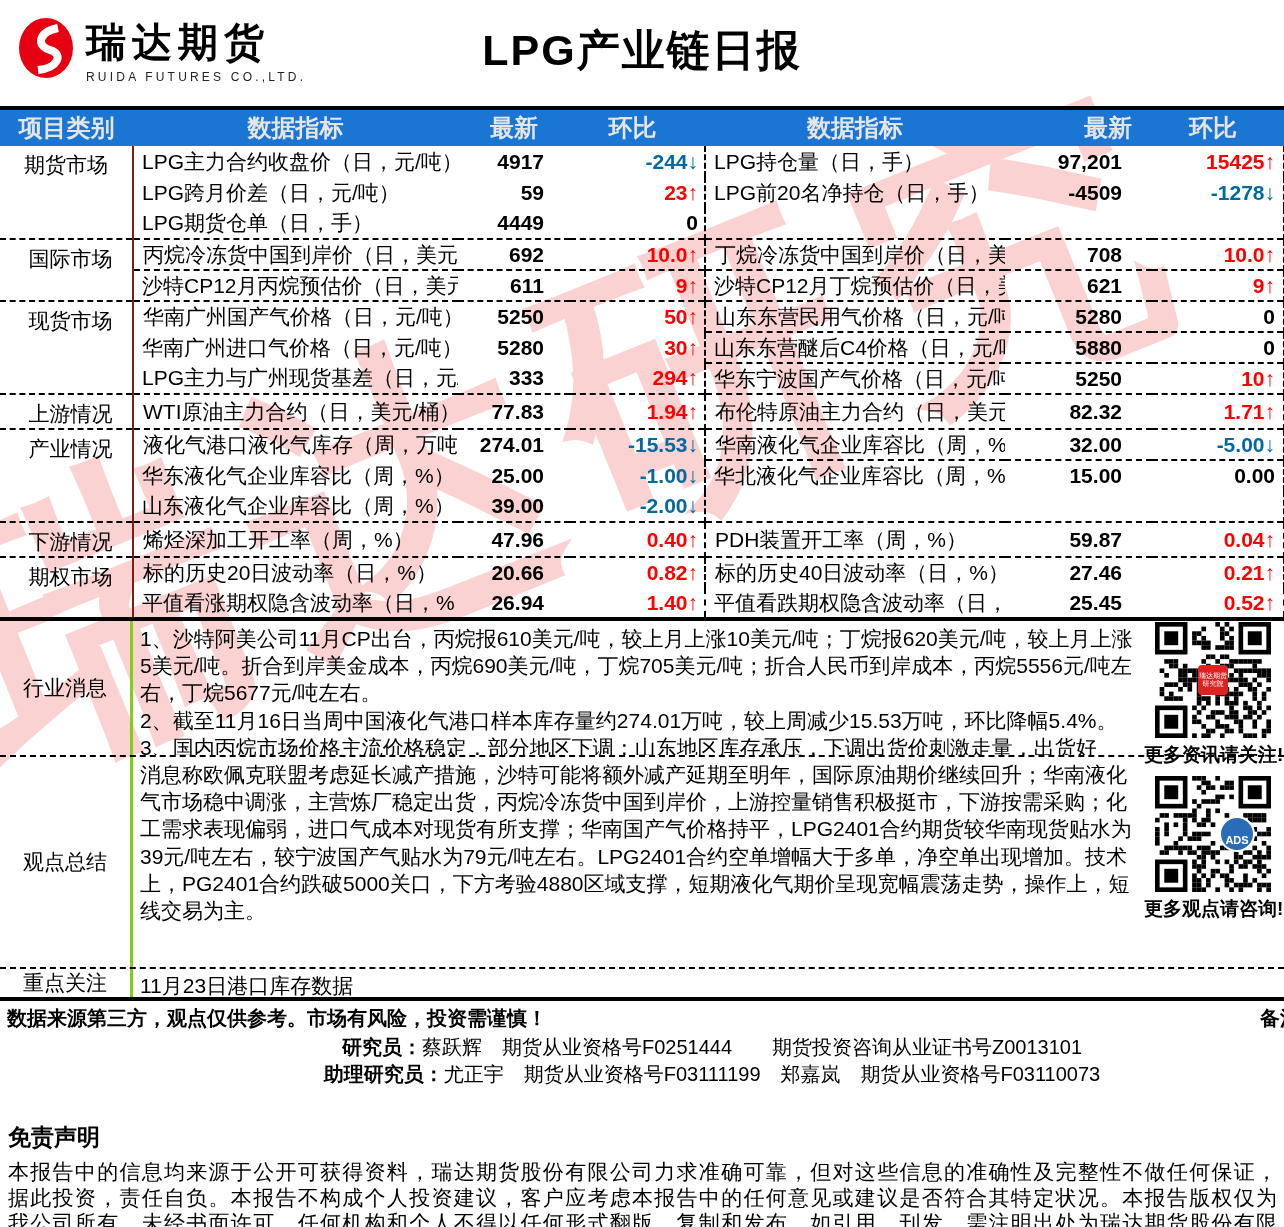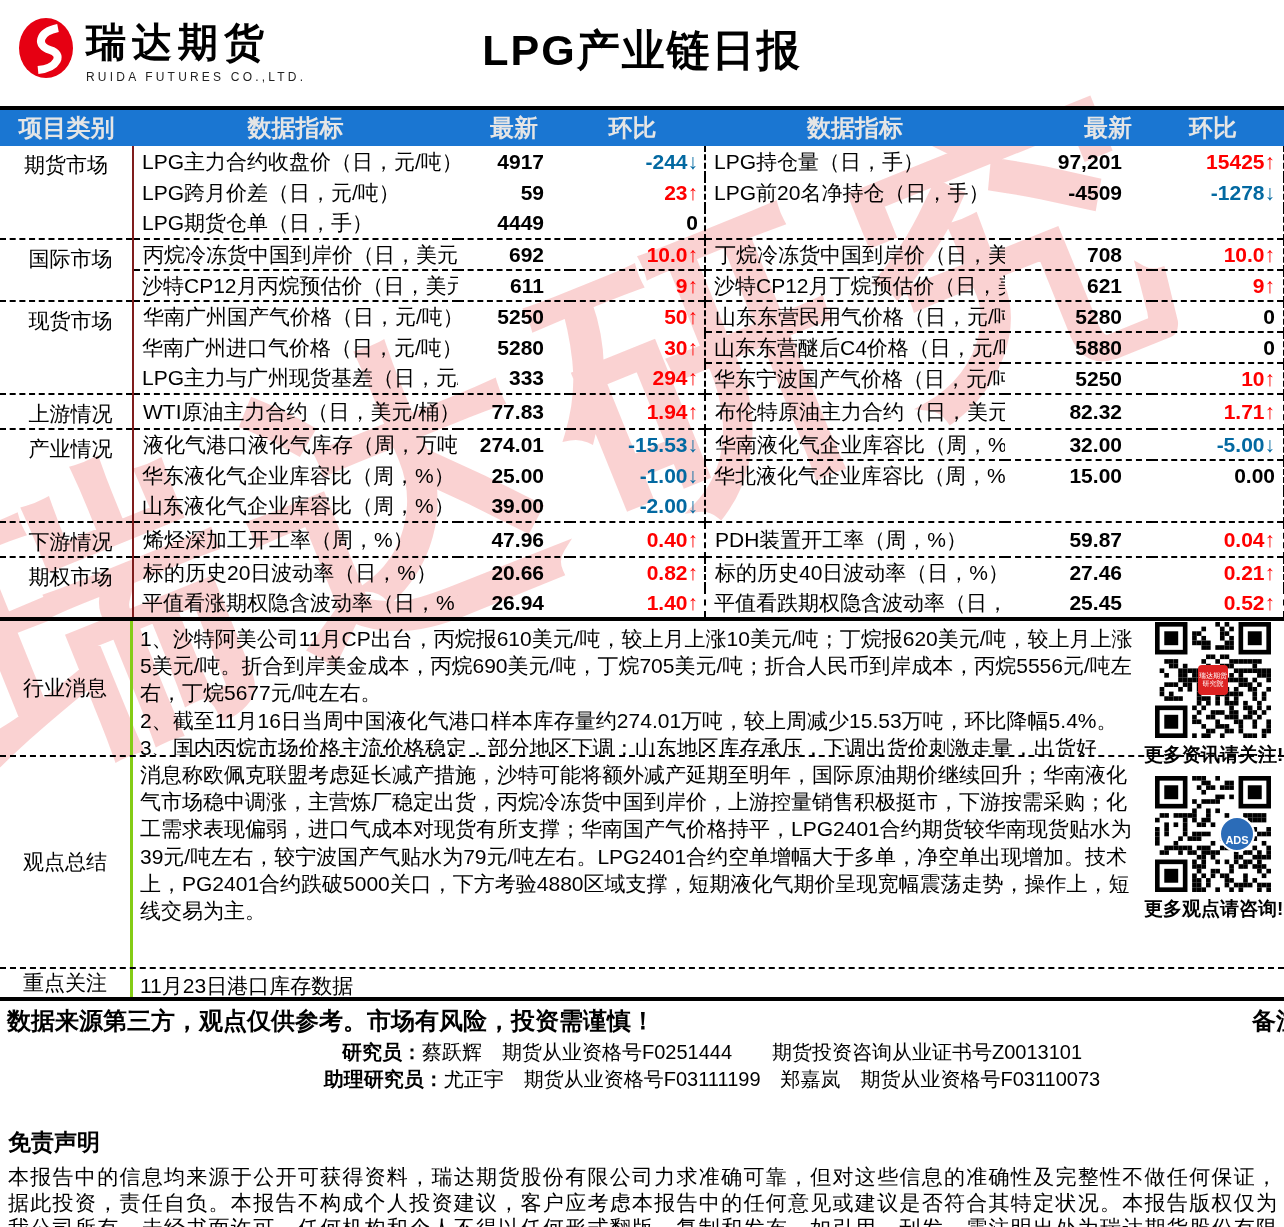--- a/index.html
+++ b/index.html
@@ -62,21 +62,21 @@
   .qr-box { position:relative; width:116px; height:116px; margin:0 auto; background:#fff; }
   .qr-label { font-size:19px; font-weight:700; margin:4px 0 8px 0; white-space:nowrap; }
   .qr-badge-red { position:absolute; left:50%; top:50%; transform:translate(-50%,-50%);
     width:30px; height:30px; background:#d22; border-radius:4px; color:#fff;
     font-size:7px; line-height:8px; display:flex; align-items:center; justify-content:center; }
   .qr-badge-blue { position:absolute; left:50%; top:50%; transform:translate(-50%,-50%);
     width:36px; height:36px; background:#2b6cb8; border-radius:50%; color:#fff;
     font-size:11px; font-weight:700; display:flex; align-items:flex-end; justify-content:center;
     padding-bottom:4px; border:2px solid #fff;margin-left:24px; }
   
-  .src-line { font-weight:700; font-size:24px; padding:4px 0 2px 7px; position:relative; }
+  .src-line { font-weight:700; font-size:20px; padding:4px 0 2px 7px; position:relative; }
   .note-label { position:absolute; right:-16px; top:4px; font-weight:700; }
   .researchers { margin-left:140px; text-align:center; font-size:20px; line-height:27px; }
   .researchers b { font-weight:800; }
   .legal { margin-top:34px; padding:0 6px 12px 8px; border-bottom:5px solid #000; }
   .legal-title { font-size:23px; font-weight:800; margin:0 0 6px 0; }
   .legal-text { font-size:21px; line-height:25.5px; margin:0; text-align:justify; letter-spacing:1px; }
 </style>
 </head>
 <body>
 

